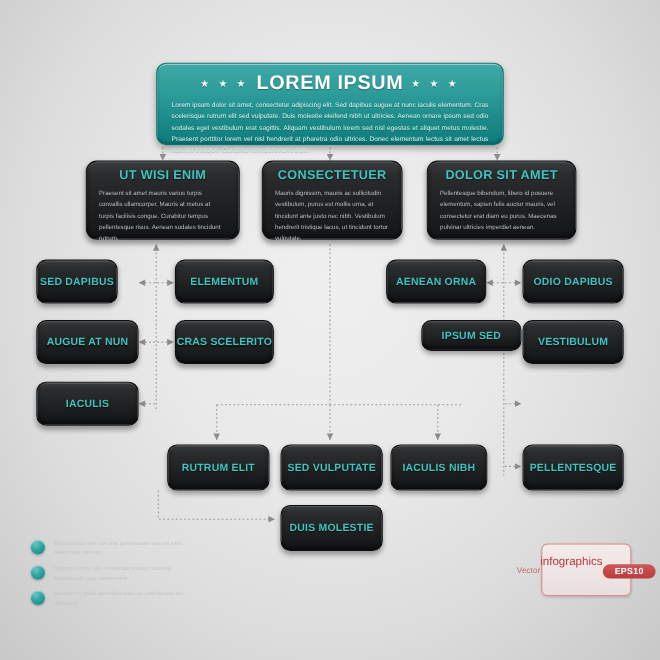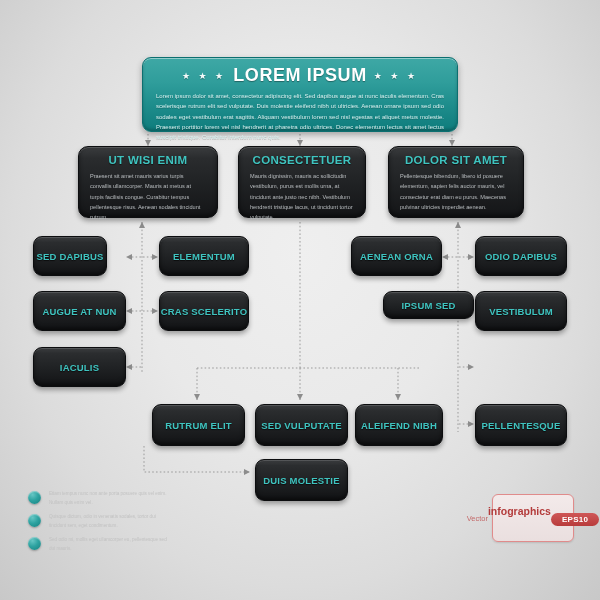--- a/index.html
+++ b/index.html
@@ -175,21 +175,21 @@
   }
   .badge-vector {
     color: #c46a6a;
     font-size: 7.5px;
     line-height: 1;
     margin-bottom: 1px;
   }
   .badge-info {
     color: #b33b3b;
     font-size: 10.5px;
-    font-weight: bold;
+    font-weight: normal;
     line-height: 1;
     margin-bottom: 15px;
   }
   .badge-pill {
     background: linear-gradient(180deg, #cf5757 0%, #b83c3c 100%);
     color: #ffffff;
     font-size: 8px;
     font-weight: bold;
     border-radius: 7px;
     padding: 2px 11px;
@@ -314,21 +314,21 @@
 
   <div class="box" style="left:255px; top:404px; width:93px; height:42px;">
     <span class="box-label">SED VULPUTATE</span>
   </div>
 
   <div class="box" style="left:152px; top:404px; width:93px; height:42px;">
     <span class="box-label">RUTRUM ELIT</span>
   </div>
 
   <div class="box" style="left:355px; top:404px; width:88px; height:42px;">
-    <span class="box-label">ALEIFEND NIBH</span>
+    <span class="box-label">IACULIS NIBH</span>
   </div>
 
   <div class="box" style="left:475px; top:404px; width:92px; height:42px;">
     <span class="box-label">PELLENTESQUE</span>
   </div>
 
   <div class="box" style="left:255px; top:459px; width:93px; height:42px;">
     <span class="box-label">DUIS MOLESTIE</span>
   </div>
 

